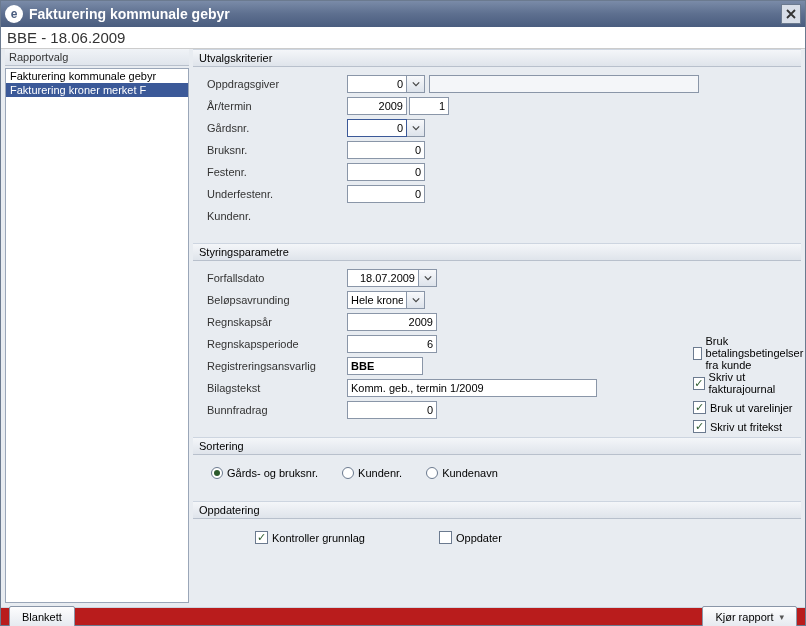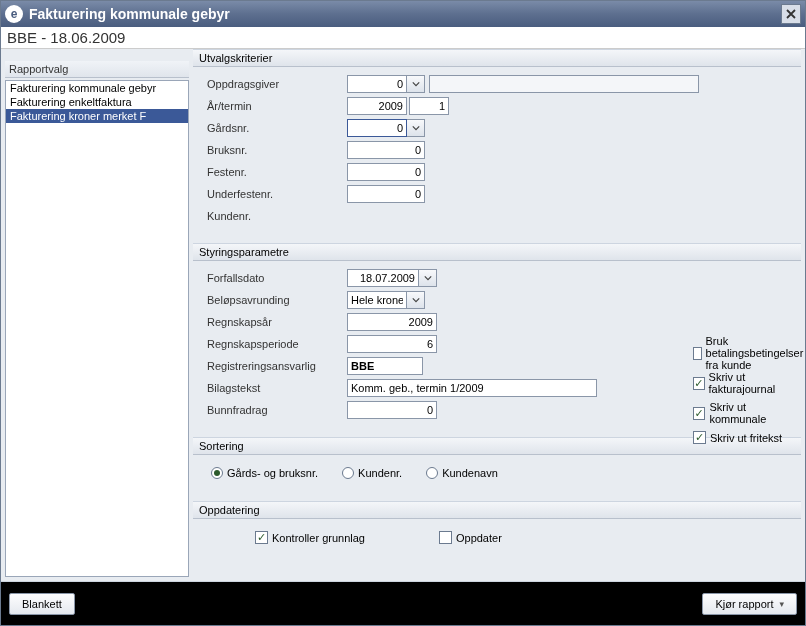--- a/index.html
+++ b/index.html
@@ -61,21 +61,21 @@
 }
 .content {
   flex: 1;
   display: flex;
   background: #e8ecf1;
 }
 .left-col {
   width: 192px;
   display: flex;
   flex-direction: column;
-  padding: 12px 4px 4px 4px;
+  padding: 0 4px 4px 4px;
 }
 .right-col {
   flex: 1;
   display: flex;
   flex-direction: column;
   padding: 0 4px 4px 0;
   gap: 6px;
 }
 .group-label {
   font-size: 11px;
@@ -193,22 +193,22 @@
   display: inline-flex;
   align-items: center; justify-content: center;
 }
 .radio.checked::after {
   content: "";
   width: 6px; height: 6px;
   background: #2b5a2b;
   border-radius: 50%;
 }
 .footer {
-  height: 44px;
-  background: #000000;
+  height: 18px;
+  background: #b91c1c;
   border-top: 1px solid #cdd5e0;
   display: flex;
   align-items: center;
   padding: 0 8px;
   justify-content: space-between;
 }
 .btn {
   height: 22px;
   padding: 0 12px;
   background: linear-gradient(to bottom,#fdfdfe,#e5e9ef);
@@ -253,21 +253,20 @@
     </div>
   </div>
   <div class="statusline">BBE - 18.06.2009</div>
 
   <div class="content">
 
     <div class="left-col">
       <div class="group-label">Rapportvalg</div>
       <div class="report-list">
         <div class="item">Fakturering kommunale gebyr</div>
-        <div class="item">Fakturering enkeltfaktura</div>
         <div class="item selected">Fakturering kroner merket F</div>
       </div>
     </div>
 
     <div class="right-col">
 
       <div class="panel">
         <div class="panel-title">Utvalgskriterier</div>
         <div class="panel-body">
           <div class="row">
@@ -369,21 +368,21 @@
               <span>Bruk betalingsbetingelser fra kunde</span>
             </div>
           </div>
           <div class="styr-right-col2">
             <div class="check-row">
               <span class="chk checked"></span>
               <span>Skriv ut fakturajournal</span>
             </div>
             <div class="check-row">
               <span class="chk checked"></span>
-              <span>Skriv ut kommunale</span>
+              <span>Bruk ut varelinjer</span>
             </div>
             <div class="check-row">
               <span class="chk checked"></span>
               <span>Skriv ut fritekst</span>
             </div>
           </div>
         </div>
       </div>
 
       <div class="panel">

